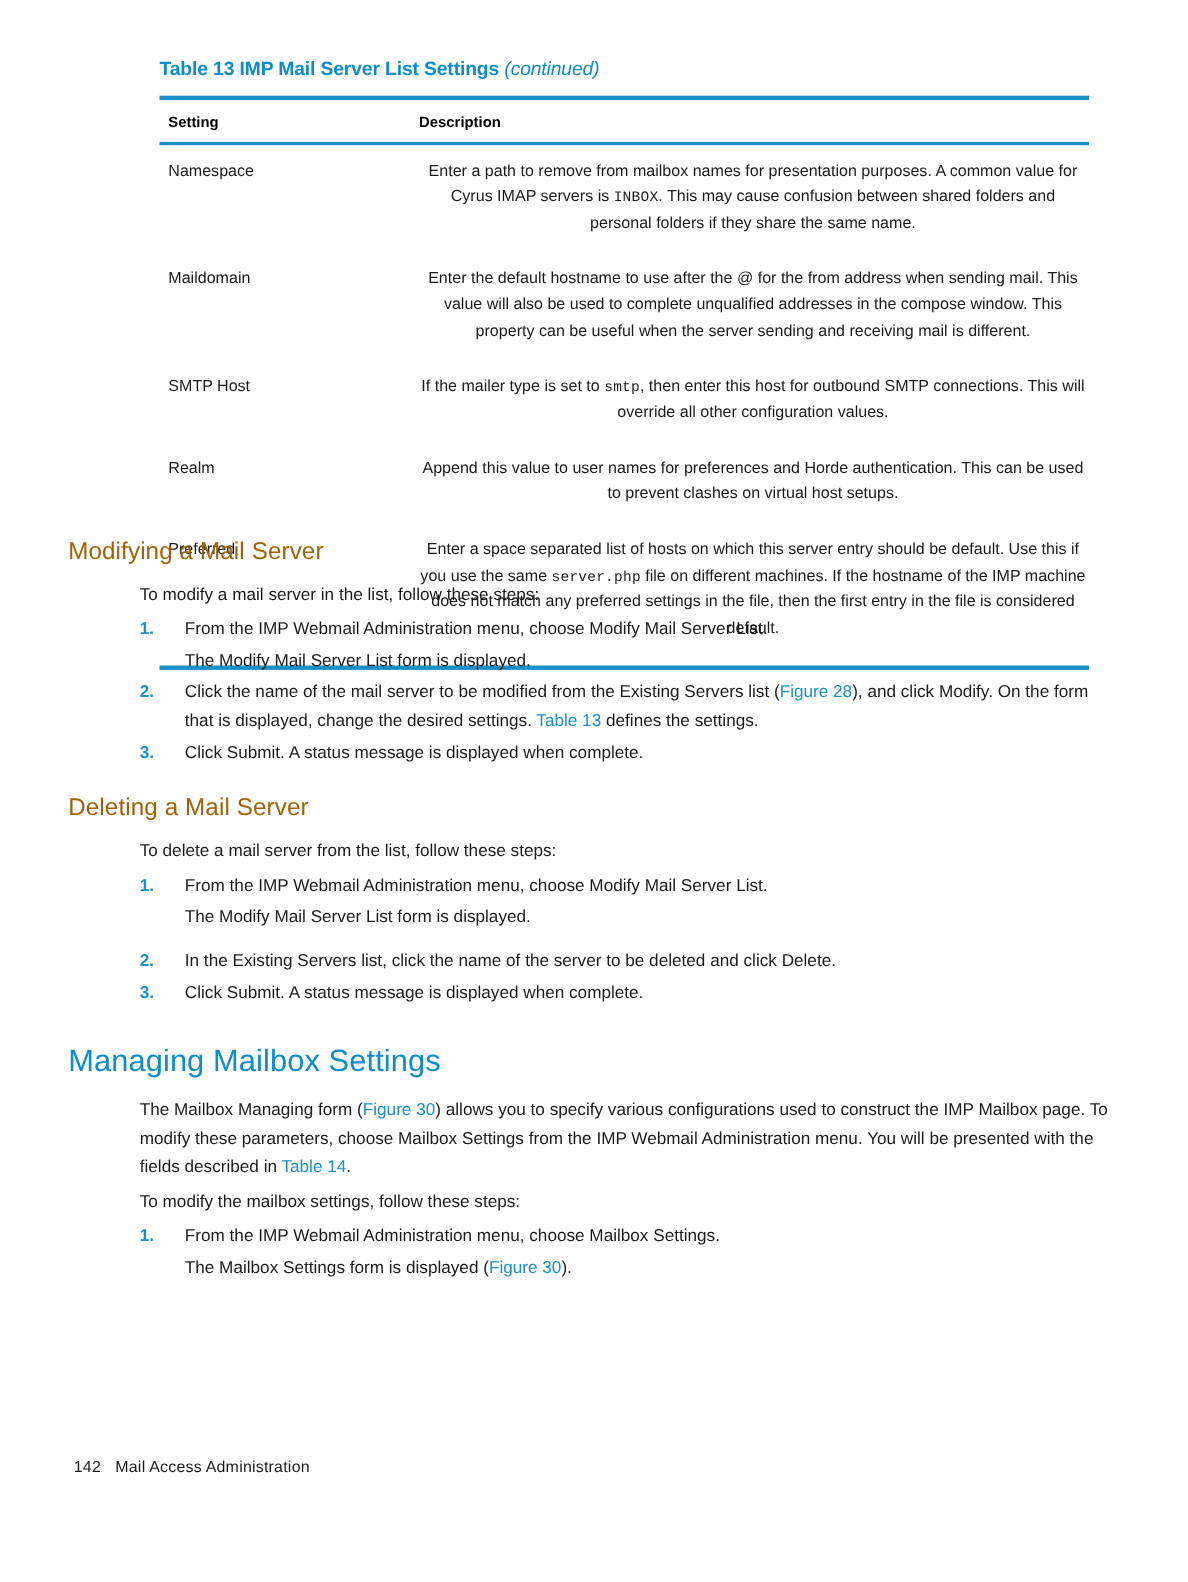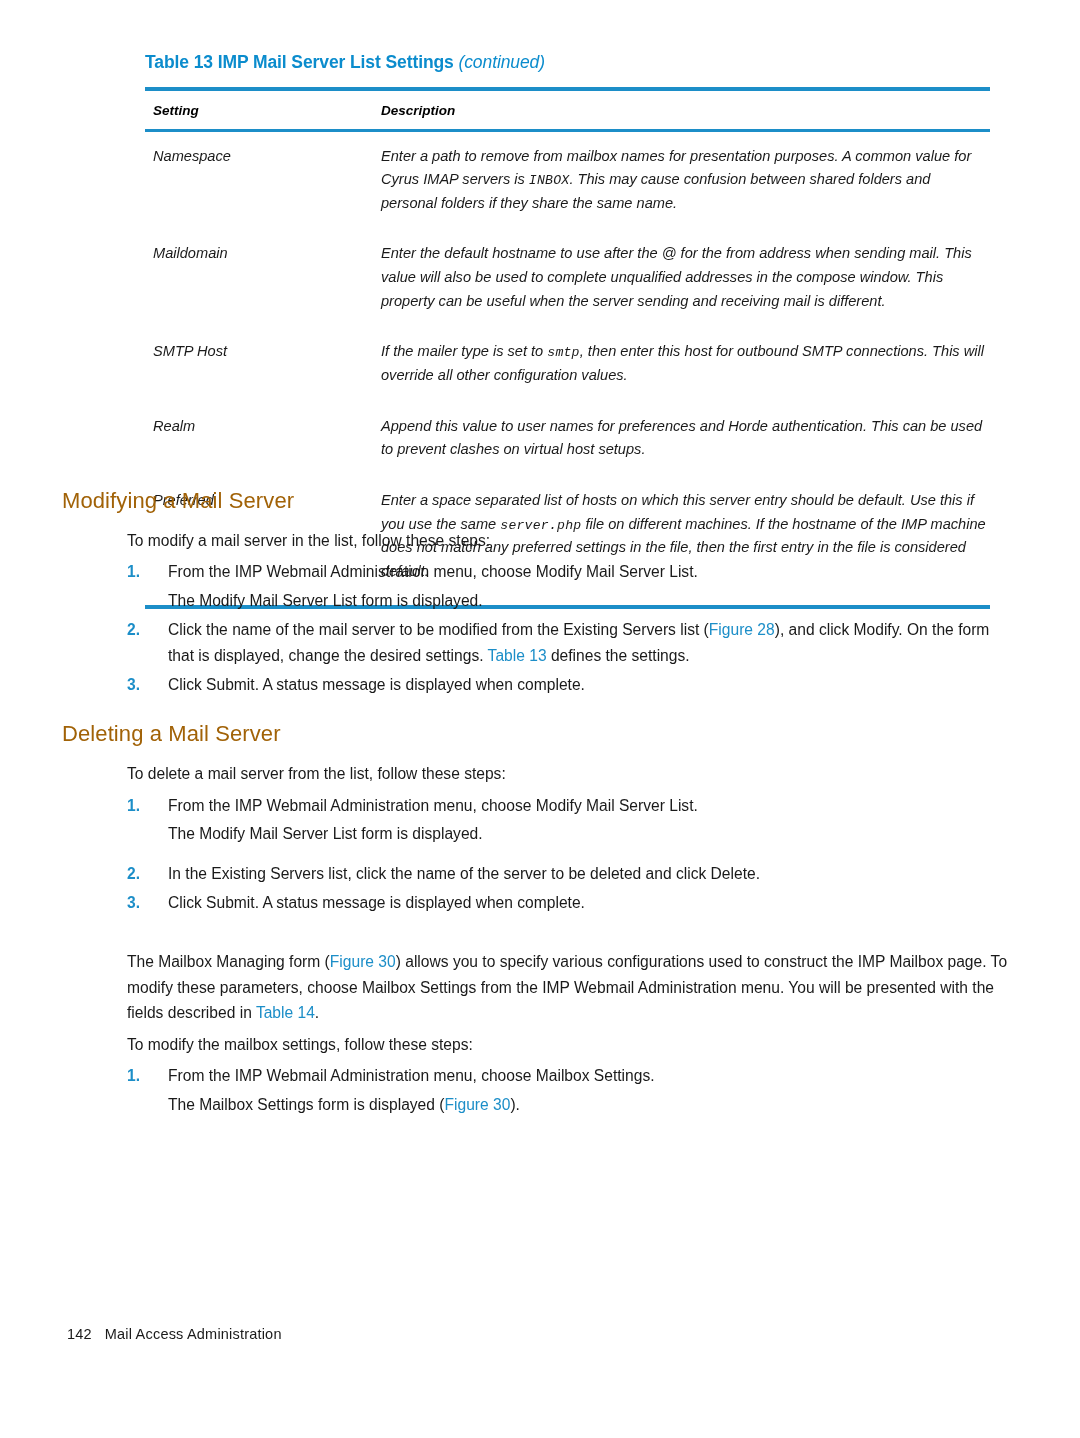--- a/index.html
+++ b/index.html
@@ -52,21 +52,20 @@
   }
   .rule-thin {
     height: 2.5px;
     background: #1c8ec8;
     width: 100%;
   }
   table.settings {
     width: 100%;
     border-collapse: collapse;
     table-layout: fixed;
-    font-style: italic;
   }
   table.settings col.c1 { width: 228px; }
   table.settings col.c2 { width: auto; }
   table.settings th {
     text-align: left;
     font-size: 13.5px;
     font-weight: bold;
     padding: 12px 0 11px 8px;
     vertical-align: top;
     color: #000000;
@@ -74,20 +73,21 @@
   table.settings td {
     font-size: 14.6px;
     line-height: 1.62;
     padding: 13px 0 14px 8px;
     vertical-align: top;
     color: #1a1a1a;
     margin-left: 31px;
   }
   table.settings td.desc {
     padding-right: 2px;
+    text-align: center;
   }
   code, .mono {
     font-family: "Liberation Mono", "DejaVu Sans Mono", monospace;
     font-size: 13.2px;
     letter-spacing: 0.2px;
   }
 
   
   .content {
     position: absolute;
@@ -260,20 +260,21 @@
         </li>
         <li>
           <span class="num">3.</span>
           <span>Click Submit. A status message is displayed when complete.</span>
         </li>
       </ol>
     </div>
 
     <div class="gap-lg"></div>
 
+    <h1 class="sec-major">Managing Mailbox Settings</h1>
     <div class="indent">
       <p class="para"><span>The Mailbox Managing form (</span><a class="xref" href="#">Figure 30</a><span>) allows you to specify various configurations used to construct the IMP Mailbox page. To modify these parameters, choose Mailbox Settings from the IMP Webmail Administration menu. You will be presented with the fields described in </span><a class="xref" href="#">Table 14</a><span>.</span></p>
       <p class="para">To modify the mailbox settings, follow these steps:</p>
       <ol class="steps">
         <li>
           <span class="num">1.</span>
           <span>From the IMP Webmail Administration menu, choose Mailbox Settings.</span>
           <span class="sub"><span>The Mailbox Settings form is displayed (</span><a class="xref" href="#">Figure 30</a><span>).</span></span>
         </li>
       </ol>

